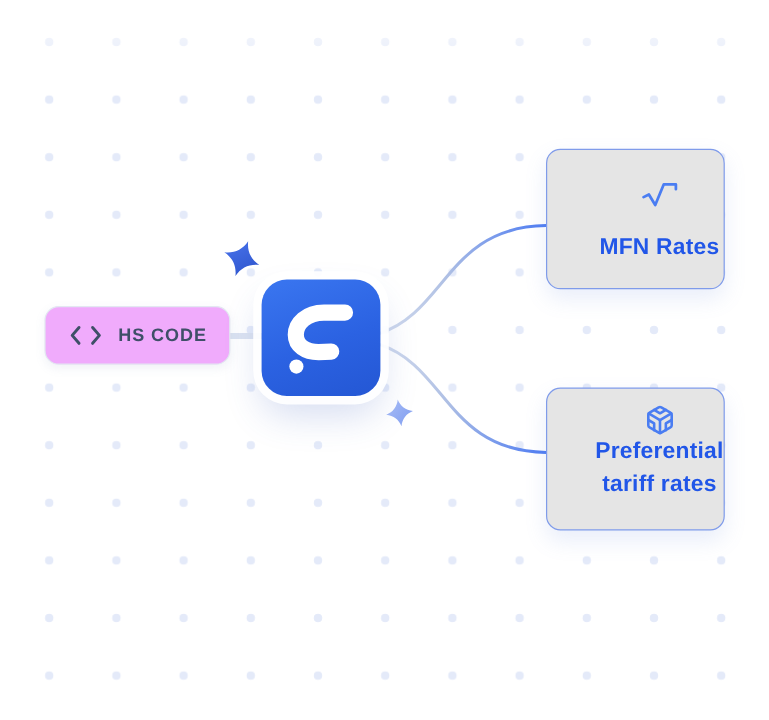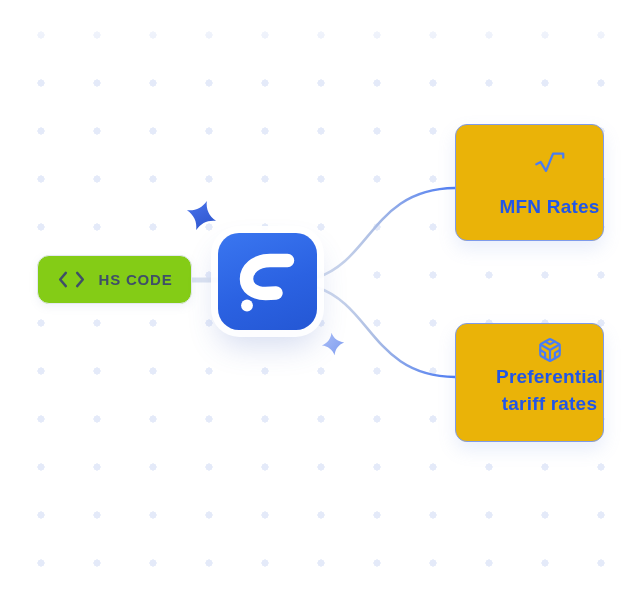--- a/index.html
+++ b/index.html
@@ -18,21 +18,21 @@
   .dots::after{
     content:"";position:absolute;inset:0;
     background:linear-gradient(180deg,rgba(255,255,255,.85),rgba(255,255,255,0) 11%);
   }
   
   .connectors{position:absolute;left:0;top:0;z-index:1;}
 
   
   .pill{
     position:absolute;left:37px;top:255px;width:155px;height:49px;
-    box-sizing:border-box;background:#84cc16;border:1px solid #e3e8f1;border-radius:12px;
+    box-sizing:border-box;background:#f0abfc;border:1px solid #e3e8f1;border-radius:12px;
     display:flex;align-items:center;justify-content:center;gap:13px;
     box-shadow:0 3px 8px rgba(120,140,180,.10);z-index:2;cursor:pointer;text-align:right;
   }
   .pill-label{font-size:15px;font-weight:600;letter-spacing:.8px;color:#3f4f68;}
 
   
   .app-icon{
     position:absolute;left:218px;top:233px;width:99px;height:97px;
     border-radius:21px;
     background:linear-gradient(160deg,#3a76f0 0%,#2b62e2 55%,#2457d4 100%);
@@ -41,21 +41,21 @@
   }
 
   
   .sparkle{position:absolute;z-index:3;}
   .sparkle-large{left:185px;top:199px;transform:rotate(20deg);}
   .sparkle-small{left:321px;top:332px;transform:rotate(-8deg);}
 
   
   .card{
     position:absolute;left:455px;width:149px;box-sizing:border-box;
-    background:#eab308;border:1.6px solid #7f9bea;border-radius:12px;
+    background:#e5e5e5;border:1.6px solid #7f9bea;border-radius:12px;
     display:flex;flex-direction:column;align-items:center;
     box-shadow:0 8px 18px rgba(110,140,220,.15);z-index:2;cursor:pointer;padding-left:40px;
   }
   .card-top{top:124px;height:117px;padding-top:26px;}
   .card-bottom{top:323px;height:119px;padding-top:13px;}
   .card-top .card-title{margin-top:19px;}
   .card-bottom .card-title{}
   .card-title{
     font-size:19px;font-weight:700;color:#2156e8;line-height:27px;
     text-align:center;max-width:132px;letter-spacing:.2px;

